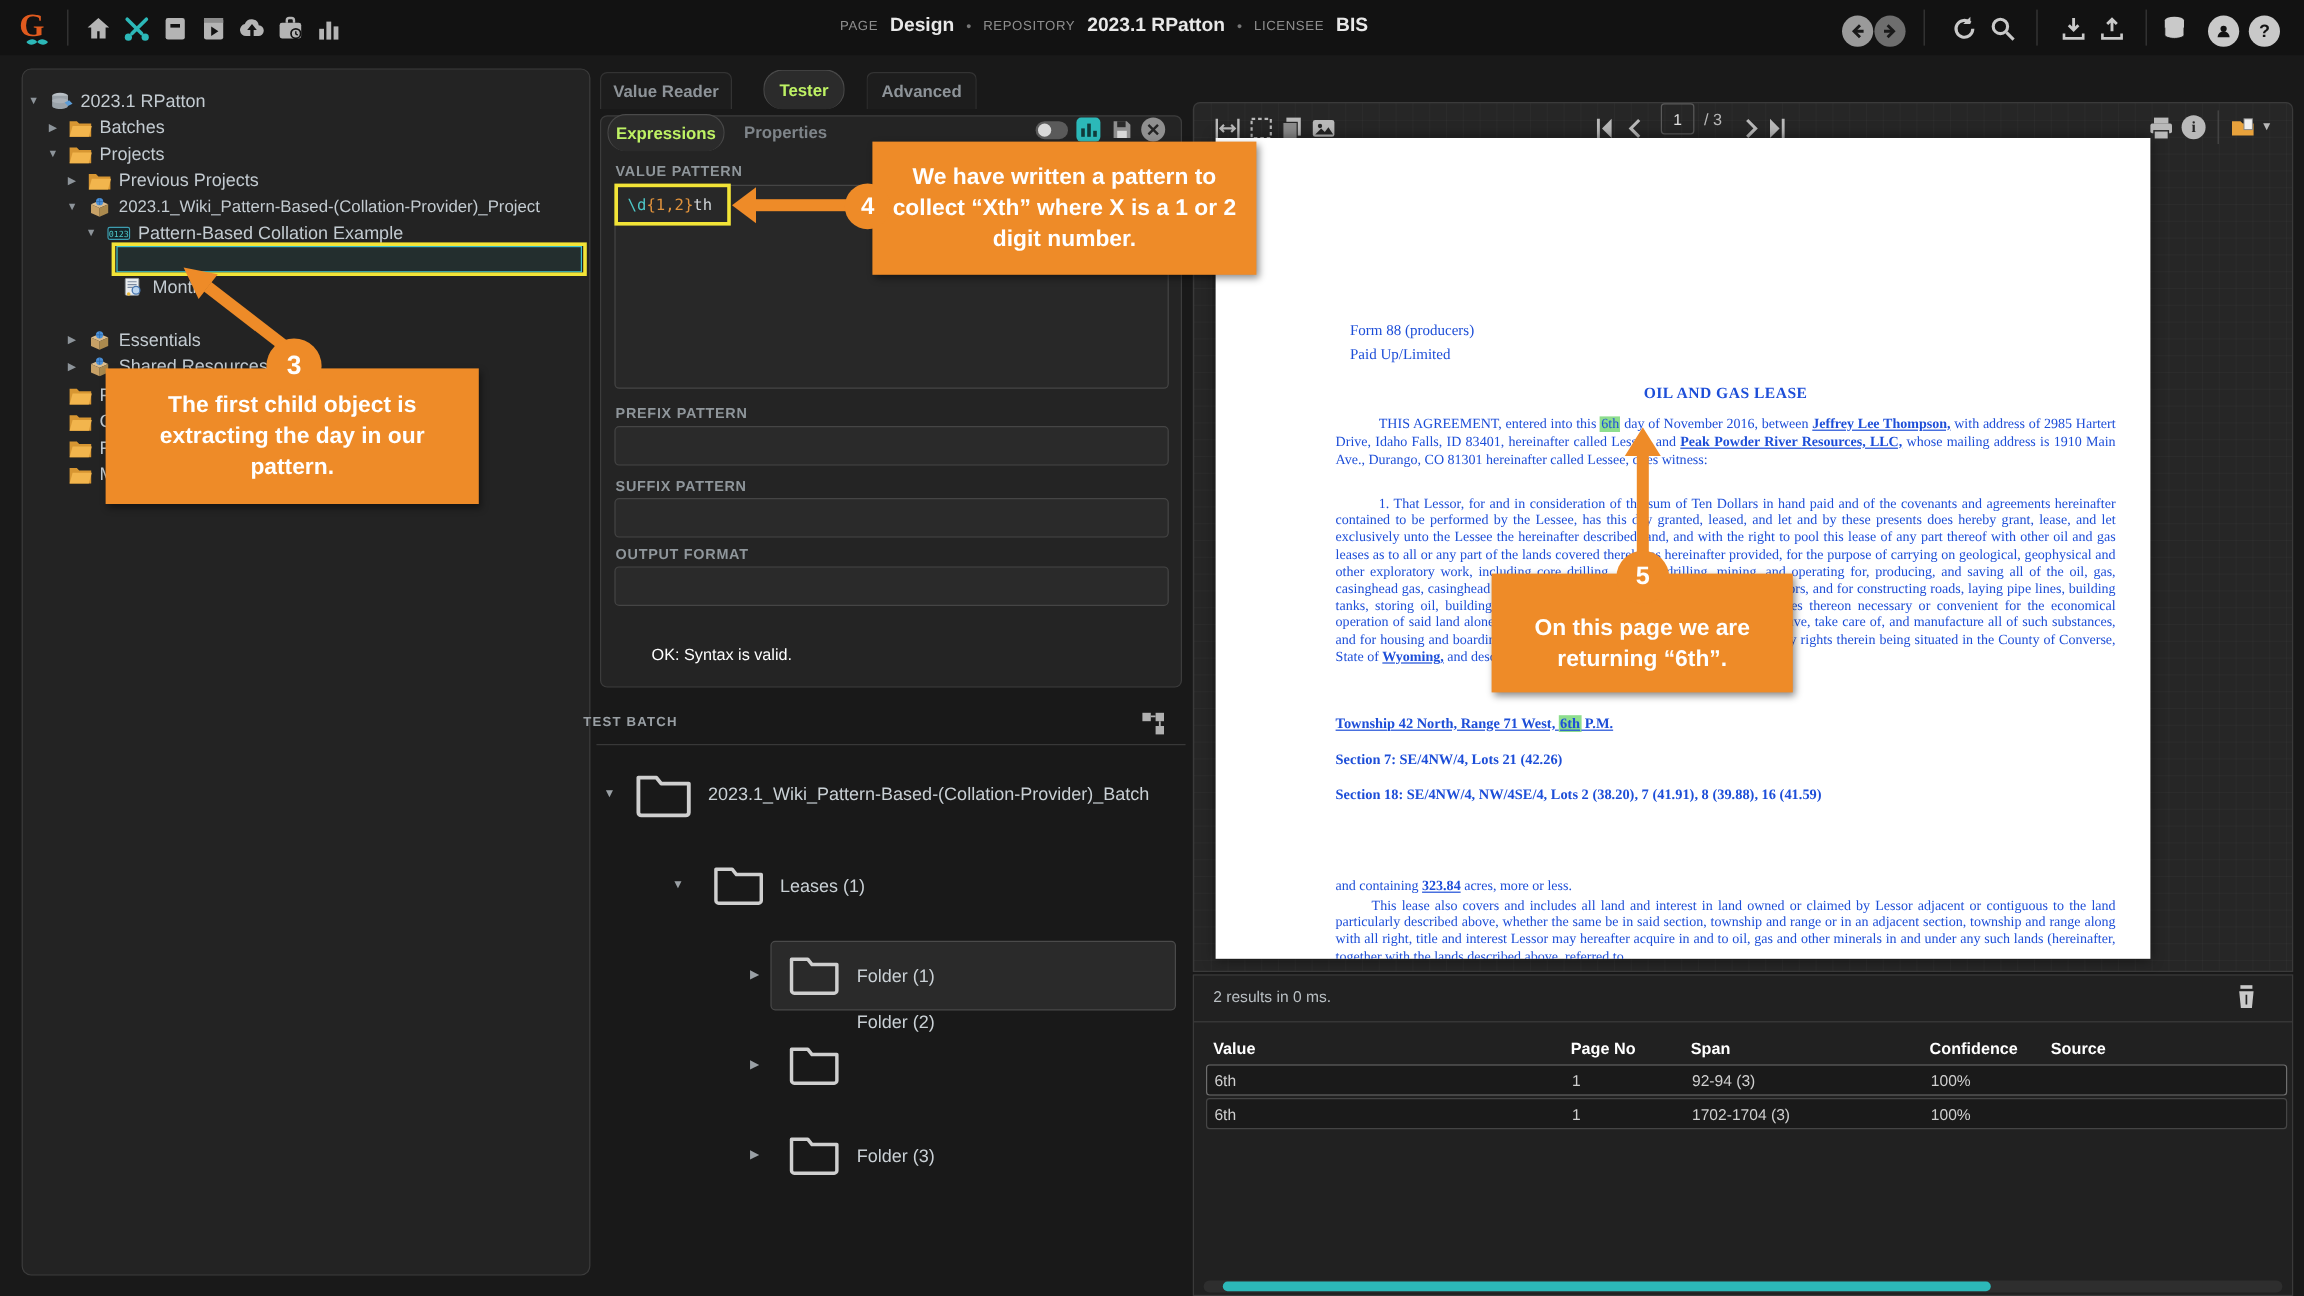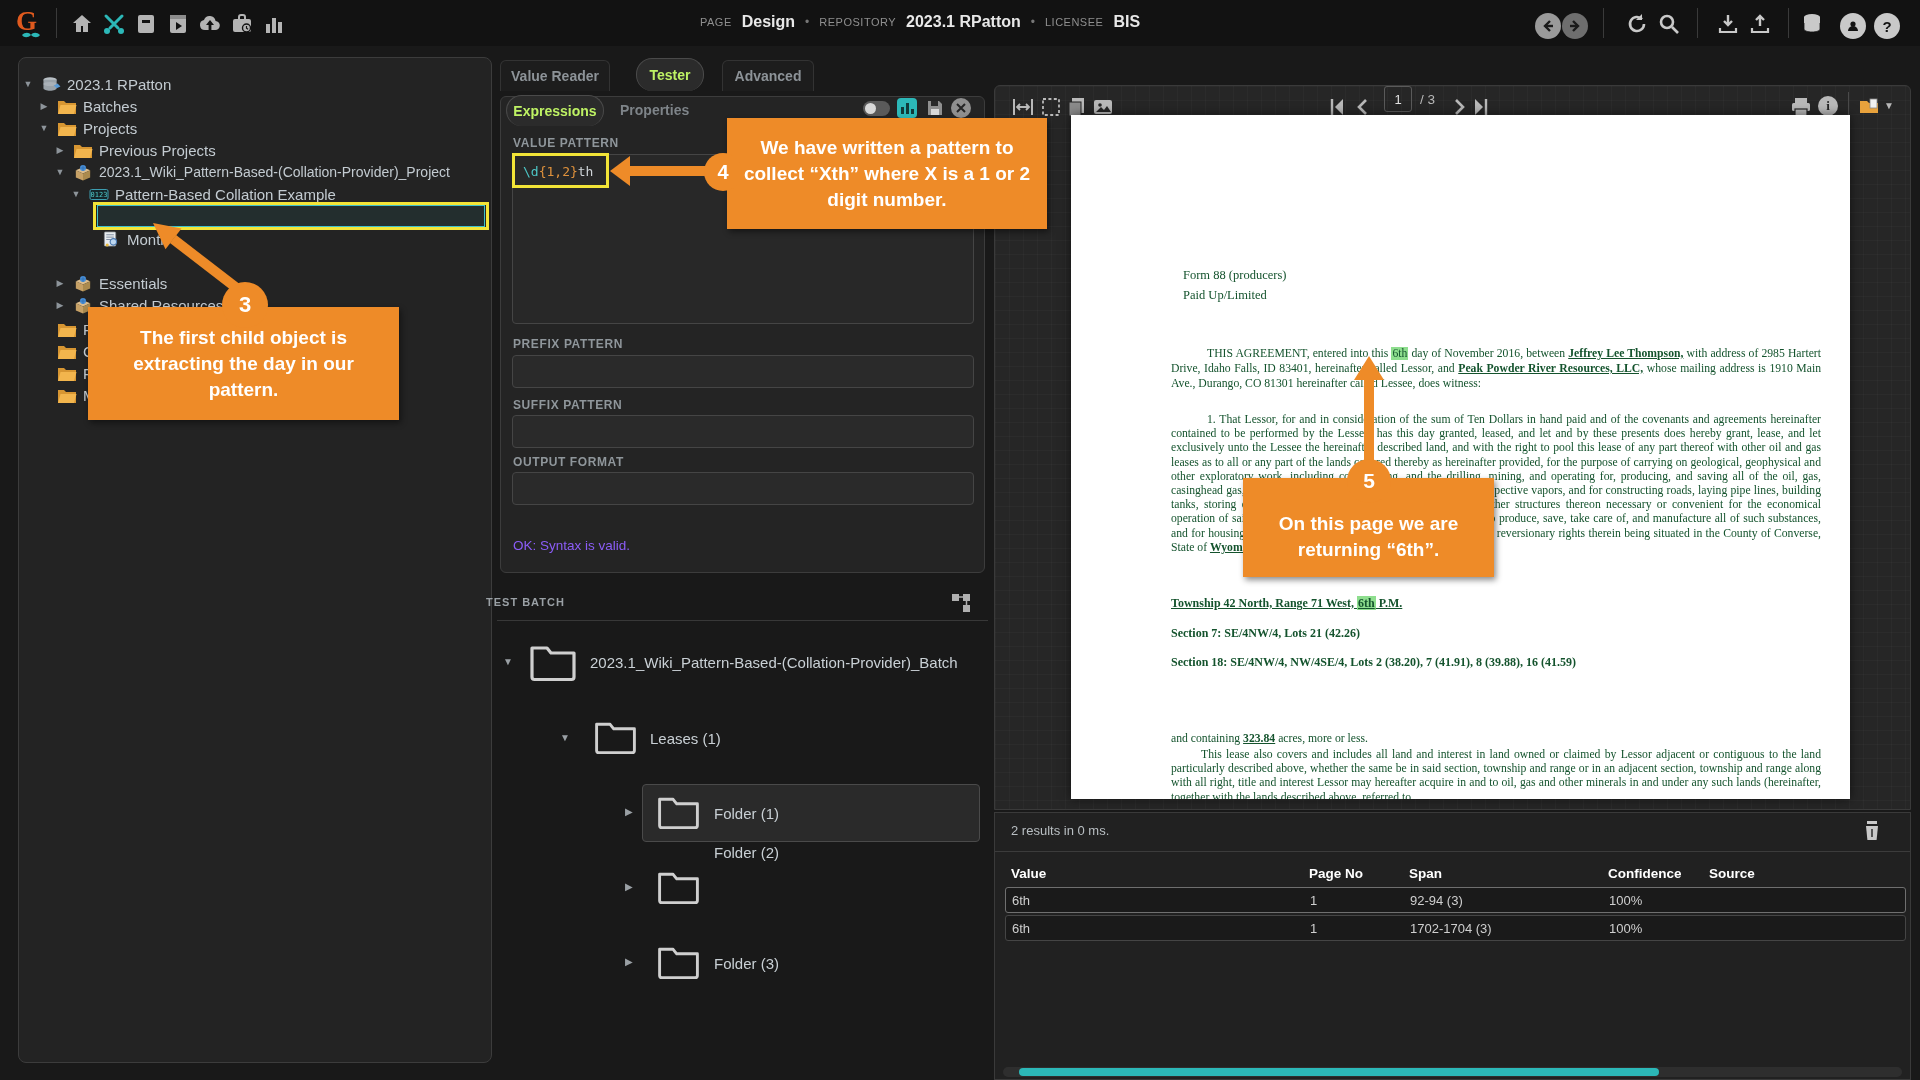--- a/index.html
+++ b/index.html
@@ -27,21 +27,21 @@
   .flabel{position:absolute;font-size:12px;font-weight:bold;color:#8f969b;letter-spacing:.6px;}
   .finput{position:absolute;width:462px;height:33px;background:#2a2a2a;border:1px solid #454545;border-radius:4px;color:#ddd;padding:0 8px;font-size:13px;}
   .mono{font-family:"DejaVu Sans Mono",monospace;font-size:13px;}
   .rx-esc{color:#4dc6c6;} .rx-q{color:#e0923c;} .rx-lit{color:#cfd4d8;}
   
   .blabel{font-size:15px;color:#c9d0d5;white-space:nowrap;}
   .barr{position:absolute;font-size:10px;color:#9aa0a5;}
   
   .gridbg{background-color:#262626;background-image:linear-gradient(rgba(255,255,255,.025) 1px,transparent 1px),linear-gradient(90deg,rgba(255,255,255,.025) 1px,transparent 1px);background-size:14px 14px;}
   .vt-ic{position:absolute;top:96px;width:22px;height:22px;color:#b9b9b9;}
-  .doc{position:absolute;left:1071px;top:115px;width:779px;height:684px;background:#fff;color:#14532d;font-family:"Liberation Serif",serif;overflow:hidden;box-shadow:0 0 10px rgba(0,0,0,.55);}
+  .doc{position:absolute;left:1013px;top:115px;width:779px;height:684px;background:#fff;color:#1d4ed8;font-family:"Liberation Serif",serif;overflow:hidden;box-shadow:0 0 10px rgba(0,0,0,.55);}
   .dpar{position:absolute;left:100px;width:650px;font-size:11.7px;line-height:14.2px;text-align:justify;}
   .hl-green{background:#8ede8e;padding:0 1px;}
   .bu{font-weight:bold;text-decoration:underline;}
   
   .callout{position:absolute;background:#ee8b28;color:#fff;font-weight:bold;font-size:19px;line-height:26px;text-align:center;display:flex;align-items:center;justify-content:center;padding:10px 12px;box-shadow:2px 3px 6px rgba(0,0,0,.45);z-index:40;}
   .cnum{position:absolute;background:#ee8b28;color:#fff;font-weight:bold;border-radius:50%;display:flex;align-items:center;justify-content:center;z-index:41;}
   
   .rcell{position:absolute;font-size:13px;color:#cfcfcf;white-space:nowrap;}
   .rhead{position:absolute;font-size:13.5px;color:#fff;font-weight:bold;white-space:nowrap;}
   .rrow{position:absolute;left:1004px;width:901px;height:26px;background:#1a1a1a;border-radius:3px;}
@@ -319,21 +319,21 @@
   <div class="mono" style="position:absolute;left:10px;top:9px"><span class="rx-esc">\d</span><span class="rx-q">{1,2}</span><span class="rx-lit">th</span></div>
 </div>
 <div class="ybox" style="left:512px;top:153px;width:97px;height:35px"></div>
 
 <div class="flabel" style="left:513px;top:337px">PREFIX PATTERN</div>
 <input class="finput" style="left: 512px; top: 355px;" readonly="">
 <div class="flabel" style="left:513px;top:398px">SUFFIX PATTERN</div>
 <input class="finput" style="left: 512px; top: 415px;" readonly="">
 <div class="flabel" style="left:513px;top:455px">OUTPUT FORMAT</div>
 <input class="finput" style="left: 512px; top: 472px;" readonly="">
-<div class="abs" style="left:513px;top:538px;color:#8b5cf6;font-size:13.5px">OK: Syntax is valid.</div>
+<div class="abs" style="left:543px;top:538px;color:#ffffff;font-size:13.5px">OK: Syntax is valid.</div>
 
 <div class="flabel" style="left:486px;top:596px;font-size:11px;letter-spacing:1px;color:#9aa0a5">TEST BATCH</div>
 <svg class="abs" style="left:950px;top:592px" width="22" height="22" viewBox="0 0 22 22">
     <rect x="2" y="2" width="7" height="7" fill="#b0b0b0"></rect>
     <rect x="13" y="2" width="7" height="7" fill="#b0b0b0"></rect>
     <rect x="13" y="13" width="7" height="7" fill="#b0b0b0"></rect>
     <path d="M9 5h4M16.5 9v4" stroke="#b0b0b0" stroke-width="1.5" fill="none"></path>
   </svg>
 <div class="abs" style="left:497px;top:620px;width:491px;height:1px;background:#383838"></div>
 
@@ -415,20 +415,21 @@
     <path d="M2 5h7l2 2h9v10H2z" fill="#e8a23c"></path>
     <rect x="12" y="3" width="7" height="9" fill="#f0f0f0" stroke="#888" stroke-width=".8"></rect>
   </svg>
 <span class="abs" style="left:1884px;top:100px;color:#b9b9b9;font-size:10px">▼</span>
 
 <div class="doc">
   <div class="abs" style="left:112px;top:150px;font-size:12.5px;line-height:20px">
     <div>Form 88 (producers)</div>
     <div>Paid Up/Limited</div>
   </div>
+  <div class="abs" style="left:100px;top:205px;width:650px;text-align:center;font-weight:bold;font-size:13px;letter-spacing:.4px">OIL AND GAS LEASE</div>
   <div class="dpar" style="top:231px;line-height:15px;text-indent:36px"><span>THIS AGREEMENT, entered into this </span><span class="hl-green">6th</span><span> day of November 2016, between </span><span class="bu">Jeffrey Lee Thompson,</span><span> with address of 2985 Hartert Drive, Idaho Falls, ID 83401, hereinafter called Lessor, and </span><span class="bu">Peak Powder River Resources, LLC,</span><span> whose mailing address is 1910 Main Ave., Durango, CO 81301 hereinafter called Lessee, does witness:</span></div>
   <div class="dpar" style="top:298px;text-indent:36px"><span>1.  That Lessor, for and in consideration of the sum of Ten Dollars in hand paid and of the covenants and agreements hereinafter contained to be performed by the Lessee, has this day granted, leased, and let and by these presents does hereby grant, lease, and let exclusively unto the Lessee the hereinafter described land, and with the right to pool this lease of any part thereof with other oil and gas leases as to all or any part of the lands covered thereby as hereinafter provided, for the purpose of carrying on geological, geophysical and other exploratory work, including core drilling, and the drilling, mining, and operating for, producing, and saving all of the oil, gas, casinghead gas, casinghead gasoline and all other gases and their respective vapors, and for constructing roads, laying pipe lines, building tanks, storing oil, building power stations, telephone lines and other structures thereon necessary or convenient for the economical operation of said land alone or conjointly with neighboring lands, to produce, save, take care of, and manufacture all of such substances, and for housing and boarding employees, said tract of land with any reversionary rights therein being situated in the County of Converse, State of </span><span class="bu">Wyoming,</span><span> and described as follows:</span></div>
   <div class="abs" style="left:100px;top:481px;font-weight:bold;font-size:12px;text-decoration:underline"><span>Township 42 North, Range 71 West, </span><span class="hl-green">6th</span><span> P.M.</span></div>
   <div class="abs" style="left:100px;top:511px;font-weight:bold;font-size:12px">Section 7: SE/4NW/4, Lots 21 (42.26)</div>
   <div class="abs" style="left:100px;top:540px;font-weight:bold;font-size:12px">Section 18: SE/4NW/4, NW/4SE/4, Lots 2 (38.20), 7 (41.91), 8 (39.88), 16 (41.59)</div>
   <div class="abs" style="left:100px;top:617px;font-size:11.7px"><span>and containing </span><span class="bu">323.84</span><span> acres, more or less.</span></div>
   <div class="dpar" style="top:633px;text-indent:30px">This lease also covers and includes all land and interest in land owned or claimed by Lessor adjacent or contiguous to the land particularly described above, whether the same be in said section, township and range or in an adjacent section, township and range along with all right, title and interest Lessor may hereafter acquire in and to oil, gas and other minerals in and under any such lands (hereinafter, together with the lands described above, referred to</div>
 </div>
 
 <div class="abs" style="left:994px;top:812px;width:917px;height:268px;background:#212121;border:1px solid #3a3a3a">

